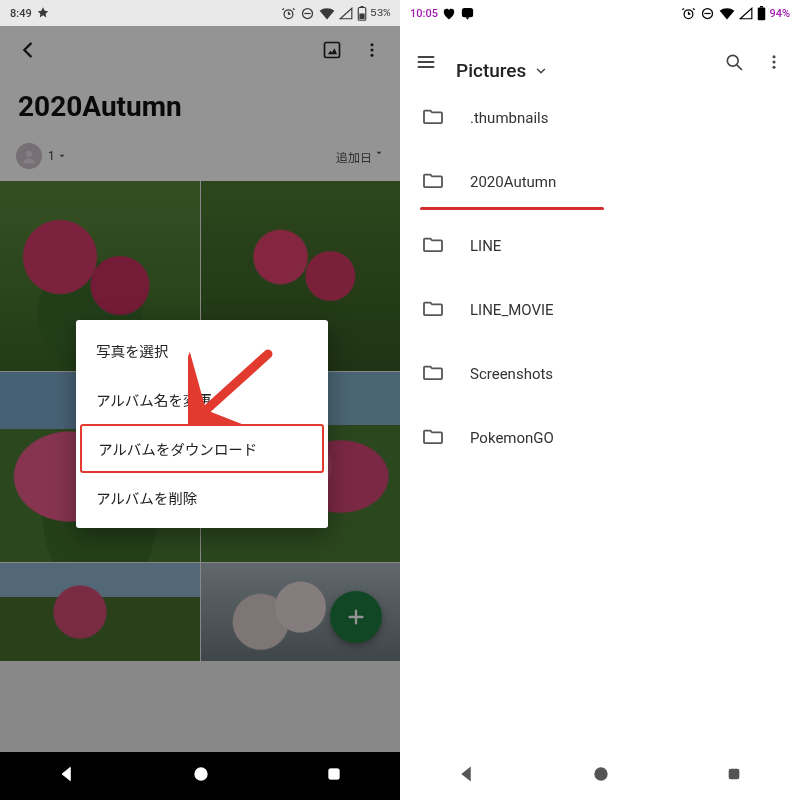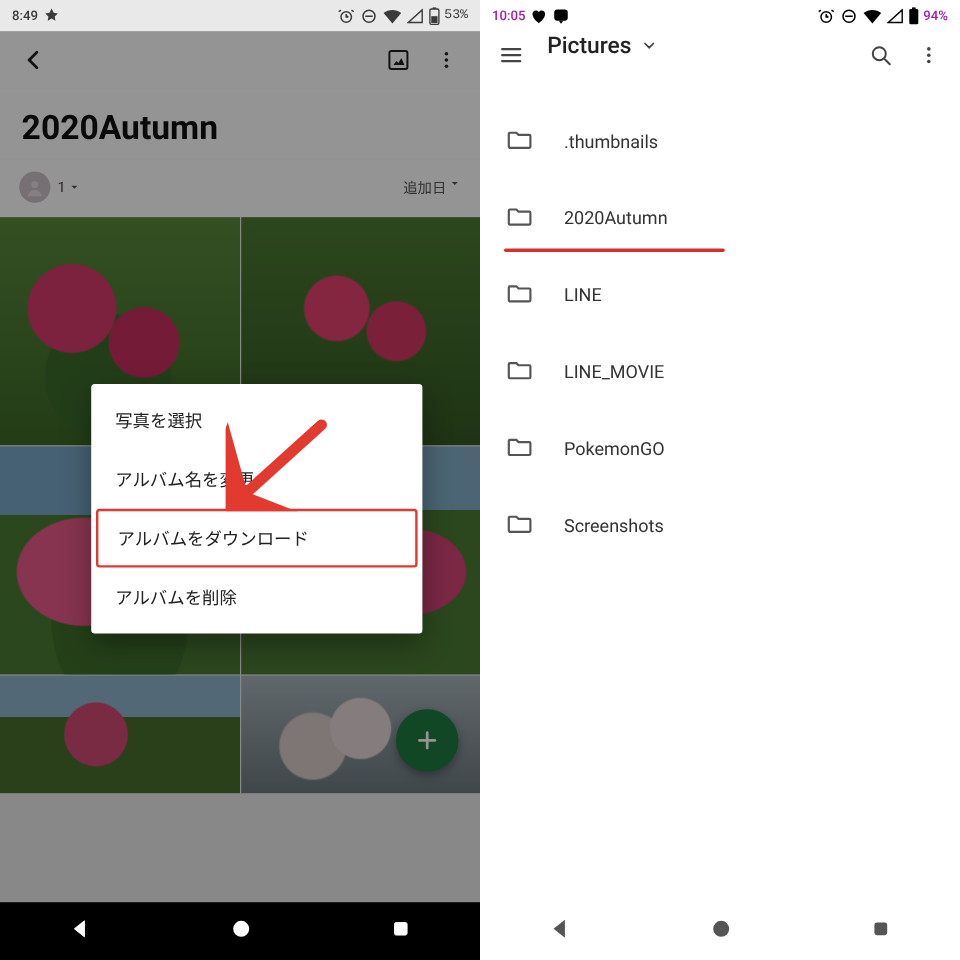--- a/index.html
+++ b/index.html
@@ -69,21 +69,21 @@
 
   .fab{
     position:absolute; right:18px; bottom:18px; z-index:3;
     width:52px;height:52px;border-radius:26px;background:#1e7a3e;
     display:flex;align-items:center;justify-content:center;
     box-shadow:0 3px 8px rgba(0,0,0,0.35);
   }
 
   
   .context-menu{
-    position:absolute; left:76px; top:294px; width:276px;
+    position:absolute; left:76px; top:294px; width:252px;
     background:#fff; border-radius:3px;
     box-shadow:0 8px 24px rgba(0,0,0,0.35);
     z-index:10;
     padding:6px 0;
   }
   .menu-item{
     padding:14px 20px; font-size:14.5px; color:#222;
   }
   .menu-item.hl{
     border:2.5px solid #e23a2f; border-radius:3px; margin:0 4px;
@@ -98,21 +98,21 @@
   .navbar{
     height:48px; display:flex; align-items:center; justify-content:space-around;
     position:absolute;bottom:0;left:0;right:0;
   }
   .phone.left .navbar{background:#000;}
   .phone.left .navbar svg *{fill:#fff;stroke:#fff;}
   .phone.right .navbar svg *{fill:#555;stroke:#555;}
 
   
   .right-content{height:calc(100% - 26px - 48px); background:#fff;}
-  .r-appbar{height:56px;display:flex;align-items:flex-start;padding:0 6px;}
+  .r-appbar{height:56px;display:flex;align-items:flex-end;padding:0 6px;}
   .r-title{font-size:19px;font-weight:500;color:#222;margin-left:10px;display:flex;align-items:center;}
   .r-title svg{margin-left:8px;}
   .r-appbar .spacer{flex:1;}
   .folder-list{padding:4px 0;}
   .folder-row{
     display:flex;align-items:center;height:64px;padding:0 22px;
   }
   .folder-row .label{font-size:15px;color:#333;margin-left:26px;}
   .folder-row.highlighted{position:relative;}
   .underline{
@@ -363,27 +363,27 @@
       <div class="folder-row">
         <span><svg width="22" height="18" viewBox="0 0 24 20">
               <path fill="none" stroke="#555" stroke-width="2" d="M3 4h6l2 2h10a1 1 0 011 1v10a1 1 0 01-1 1H3a1 1 0 01-1-1V5a1 1 0 011-1z"></path>
             </svg></span>
         <span class="label">LINE_MOVIE</span>
       </div>
       <div class="folder-row">
         <span><svg width="22" height="18" viewBox="0 0 24 20">
               <path fill="none" stroke="#555" stroke-width="2" d="M3 4h6l2 2h10a1 1 0 011 1v10a1 1 0 01-1 1H3a1 1 0 01-1-1V5a1 1 0 011-1z"></path>
             </svg></span>
+        <span class="label">Screenshots</span>
+      </div>
+      <div class="folder-row">
+        <span><svg width="22" height="18" viewBox="0 0 24 20">
+              <path fill="none" stroke="#555" stroke-width="2" d="M3 4h6l2 2h10a1 1 0 011 1v10a1 1 0 01-1 1H3a1 1 0 01-1-1V5a1 1 0 011-1z"></path>
+            </svg></span>
         <span class="label">PokemonGO</span>
-      </div>
-      <div class="folder-row">
-        <span><svg width="22" height="18" viewBox="0 0 24 20">
-              <path fill="none" stroke="#555" stroke-width="2" d="M3 4h6l2 2h10a1 1 0 011 1v10a1 1 0 01-1 1H3a1 1 0 01-1-1V5a1 1 0 011-1z"></path>
-            </svg></span>
-        <span class="label">Screenshots</span>
       </div>
     </div>
   </div>
 
   <div class="navbar" style="background:#fff;">
     <div><svg width="18" height="18" viewBox="0 0 24 24">
           <path fill="none" stroke-width="2" d="M16 4v16L6 12z"></path>
         </svg></div>
     <div><svg width="20" height="20" viewBox="0 0 24 24">
           <circle cx="12" cy="12" r="7" fill="none" stroke-width="2"></circle>

